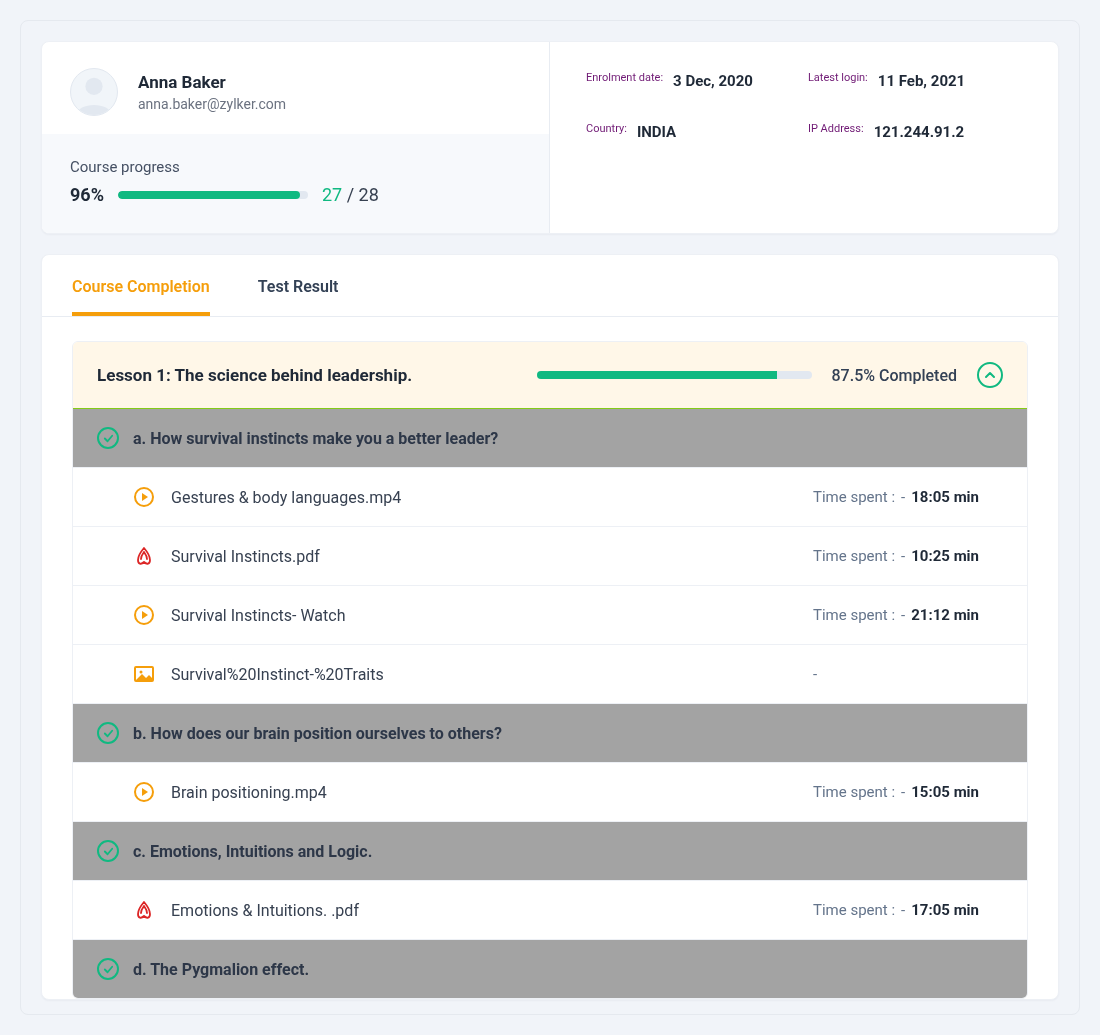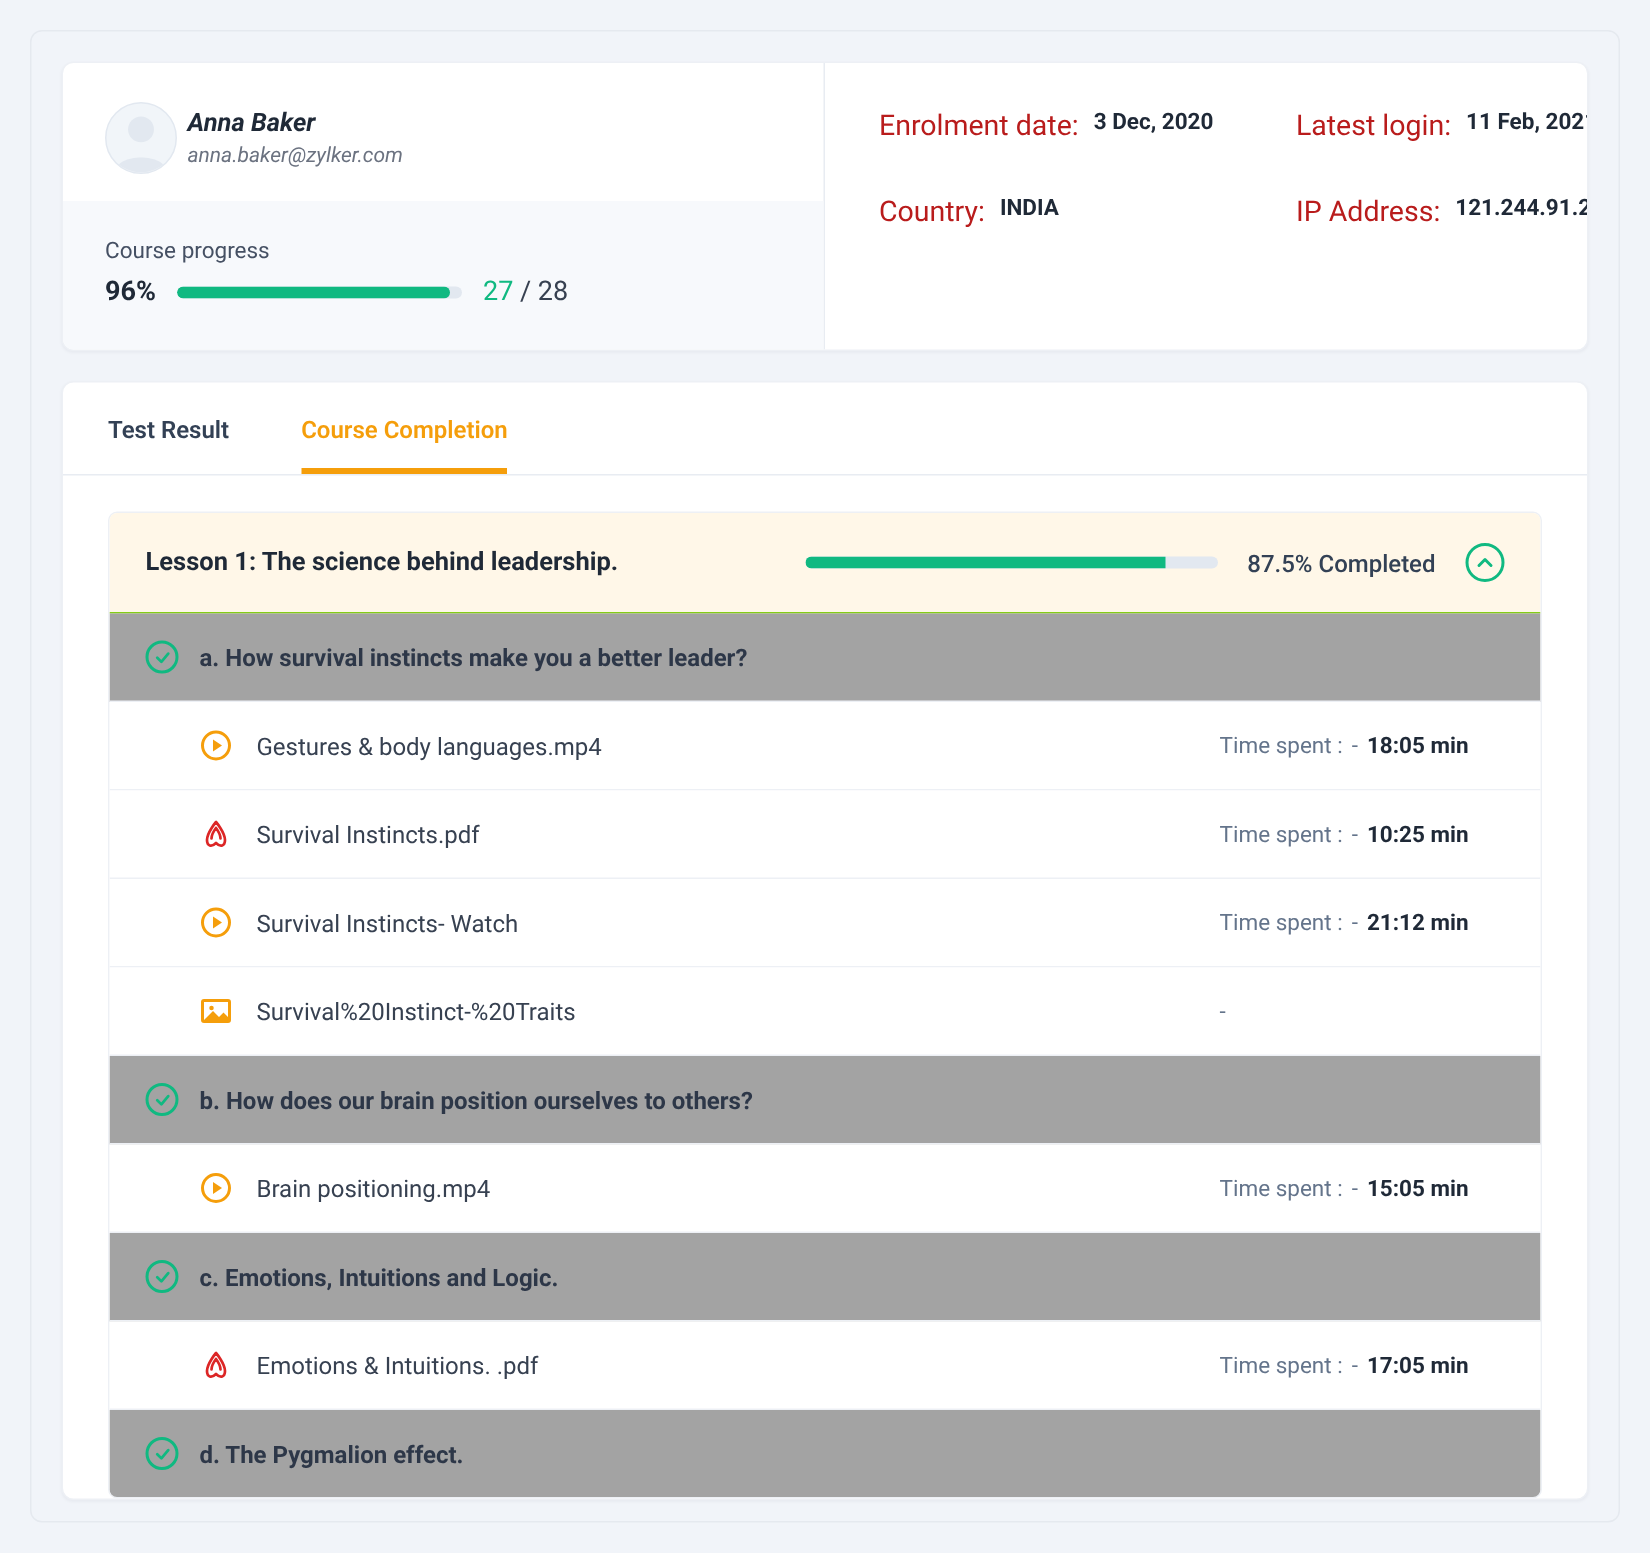--- a/index.html
+++ b/index.html
@@ -35,23 +35,22 @@
   .right-col {
     flex: 1 1 50%;
     padding: 28px 36px;
     font-size: 15px;
     color: #64748b;
     line-height: 1.5;
   }
   .user-row {
     display: flex;
     align-items: center;
-    gap: 7px;
+    gap: 20px;
     padding: 26px 28px 18px 28px;
-    font-style: italic;
   }
   .avatar {
     width: 48px; height: 48px;
     border-radius: 50%;
     background: #f1f5f9;
     border: 1px solid #e2e8f0;
     position: relative;
     overflow: hidden;
   }
   .avatar svg { width: 100%; height: 100%; }
@@ -66,21 +65,21 @@
   .progress-pct { font-size: 18px; font-weight: 700; color:#1f2937; }
   .progress-bar {
     flex: 0 0 190px; height: 8px; border-radius: 4px; background:#e2e8f0; position:relative; overflow:hidden;
   }
   .progress-fill { position:absolute; left:0; top:0; bottom:0; background:#10b981; border-radius:4px; }
   .counter { font-size:18px; font-weight:400; }
   .counter .cur { color:#10b981; }
   .counter .sep, .counter .tot { color:#374151; }
   .meta-grid { display:grid; grid-template-columns: auto 1fr; column-gap:55px; row-gap:28px; }
   .meta-block { display:flex; gap:10px; }
-  .meta-label { color:#b91c1c; font-size:19px; white-space:nowrap; }
+  .meta-label { color:#701a75; font-size:11px; white-space:nowrap; }
   .meta-value { color:#1f2937; font-weight:700; font-size:15px; white-space:nowrap;}
 
   .content-card {
     margin: 20px;
     background:#fff;
     border-radius:8px;
     border:1px solid #edf0f5;
     box-shadow: 0 1px 2px rgba(15,23,42,.04);
     overflow: hidden;
   }
@@ -183,22 +182,22 @@
         <div class="meta-block">
           <span class="meta-label">IP Address:</span>
           <span class="meta-value">121.244.91.2</span>
         </div>
       </div>
     </div>
   </div>
 
   <div class="content-card">
     <div class="tabs">
+      <div class="tab active">Course Completion</div>
       <div class="tab">Test Result</div>
-      <div class="tab active">Course Completion</div>
     </div>
 
     <div class="lesson-panel">
       <div class="lesson-header">
         <div class="lesson-title">Lesson 1: The science behind leadership.</div>
         <div class="lesson-prog">
           <div class="lesson-bar">
             <div class="lesson-bar-fill" style="width:87.5%"></div>
           </div>
           <div class="lesson-pct">87.5% Completed</div>

